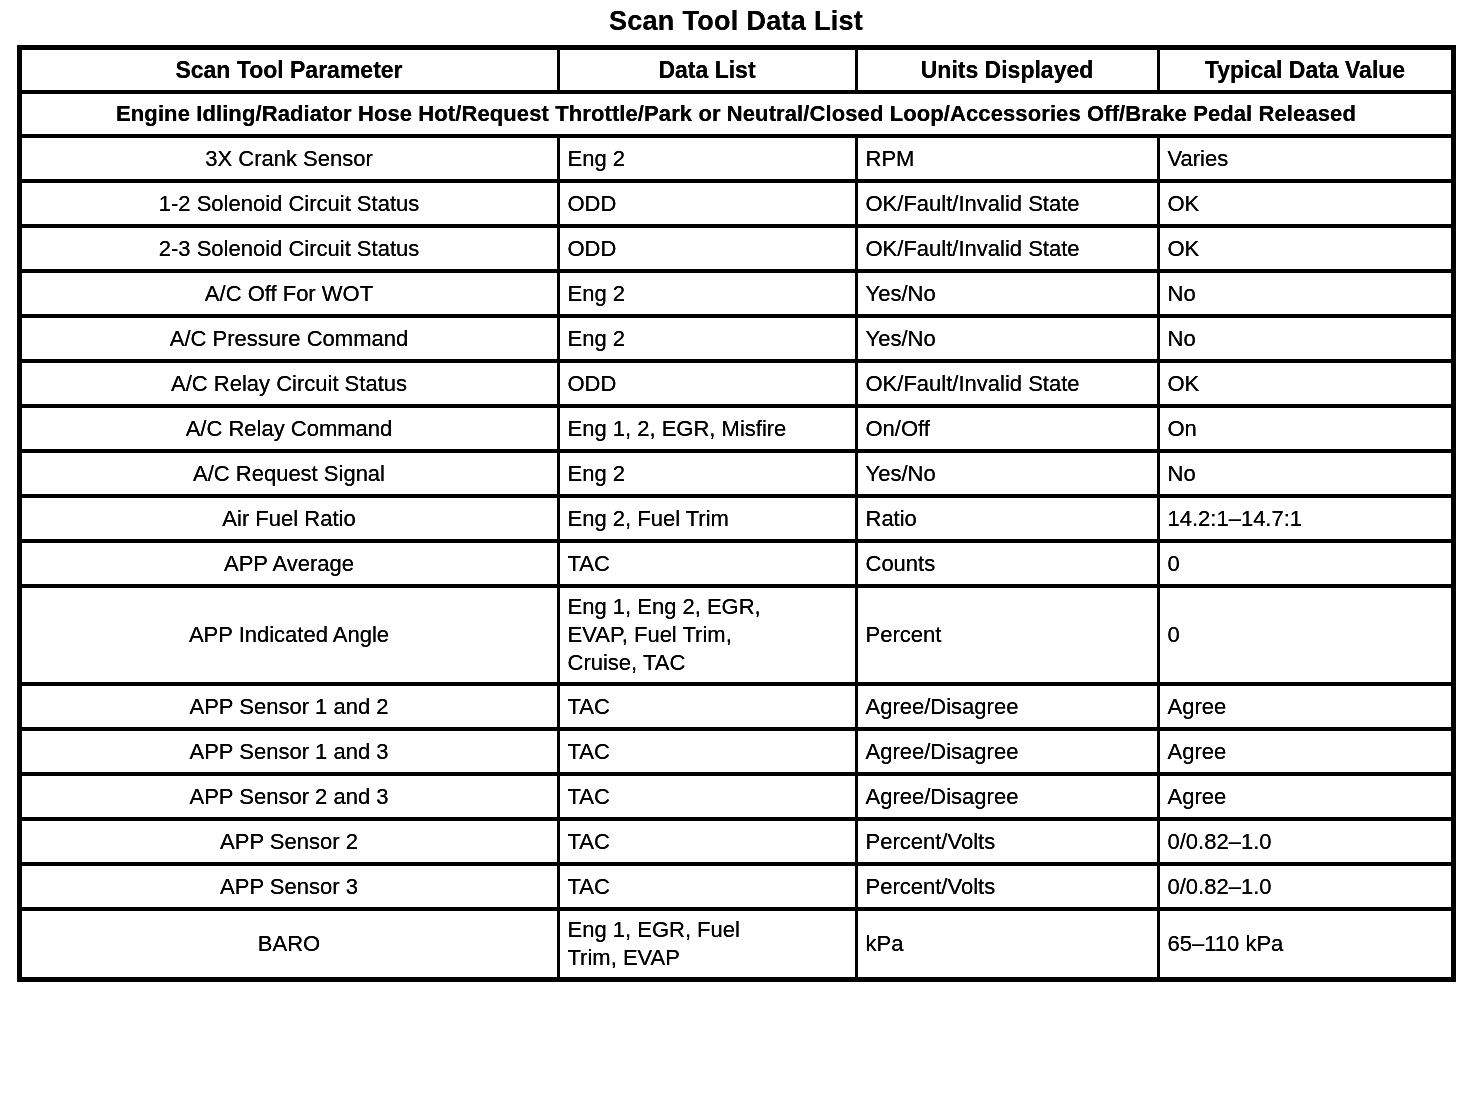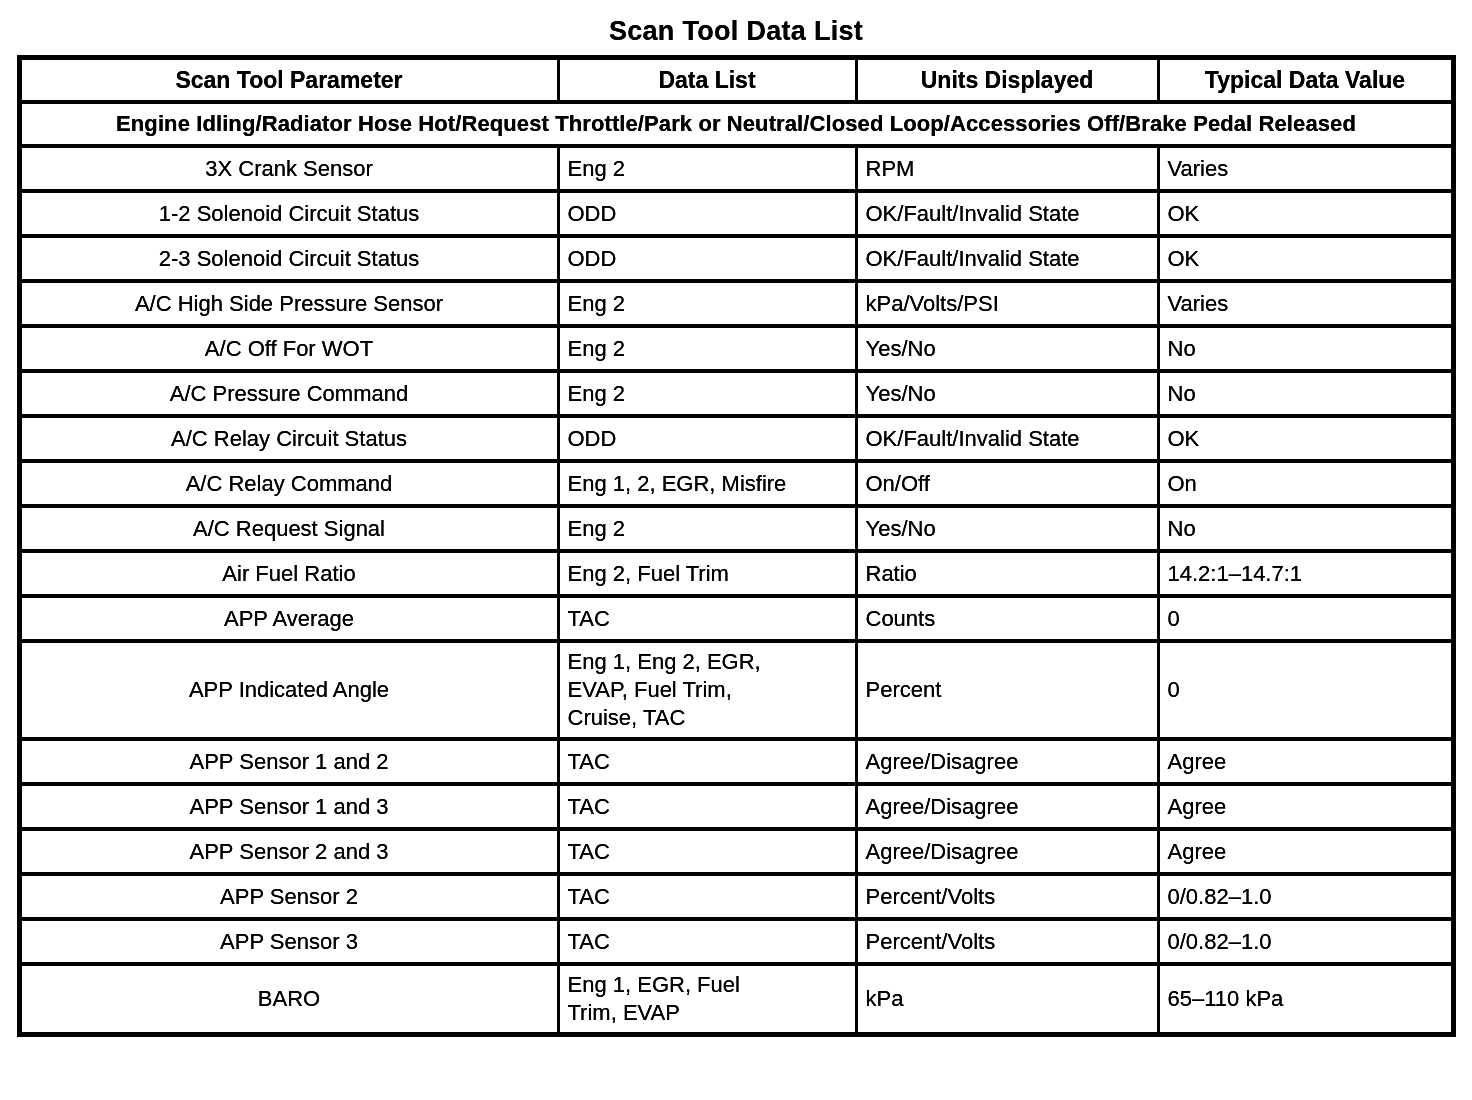--- a/index.html
+++ b/index.html
@@ -13,21 +13,21 @@
     overflow: hidden;
   }
   .page {
     width: 1472px;
     height: 1100px;
     position: relative;
     background: #fff;
   }
   .doc-title {
     margin: 0;
-    padding-top: 16px;
+    padding-top: 6px;
     text-align: center;
     font-size: 27px;
     font-weight: bold;
     letter-spacing: 0.3px;
     color: #000;
     text-shadow: 0 0 0.5px #000;
   }
   table.scan-table {
     border-collapse: collapse;
     table-layout: fixed;
@@ -117,26 +117,20 @@
           <td class="units-cell">OK/Fault/Invalid State</td>
           <td class="value-cell">OK</td>
         </tr>
         <tr>
           <td class="param-cell">2-3 Solenoid Circuit Status</td>
           <td class="datalist-cell">ODD</td>
           <td class="units-cell">OK/Fault/Invalid State</td>
           <td class="value-cell">OK</td>
         </tr>
         <tr>
-          <td class="param-cell">A/C High Side Pressure Sensor</td>
-          <td class="datalist-cell">Eng 2</td>
-          <td class="units-cell">kPa/Volts/PSI</td>
-          <td class="value-cell">Varies</td>
-        </tr>
-        <tr>
           <td class="param-cell">A/C Off For WOT</td>
           <td class="datalist-cell">Eng 2</td>
           <td class="units-cell">Yes/No</td>
           <td class="value-cell">No</td>
         </tr>
         <tr>
           <td class="param-cell">A/C Pressure Command</td>
           <td class="datalist-cell">Eng 2</td>
           <td class="units-cell">Yes/No</td>
           <td class="value-cell">No</td>

